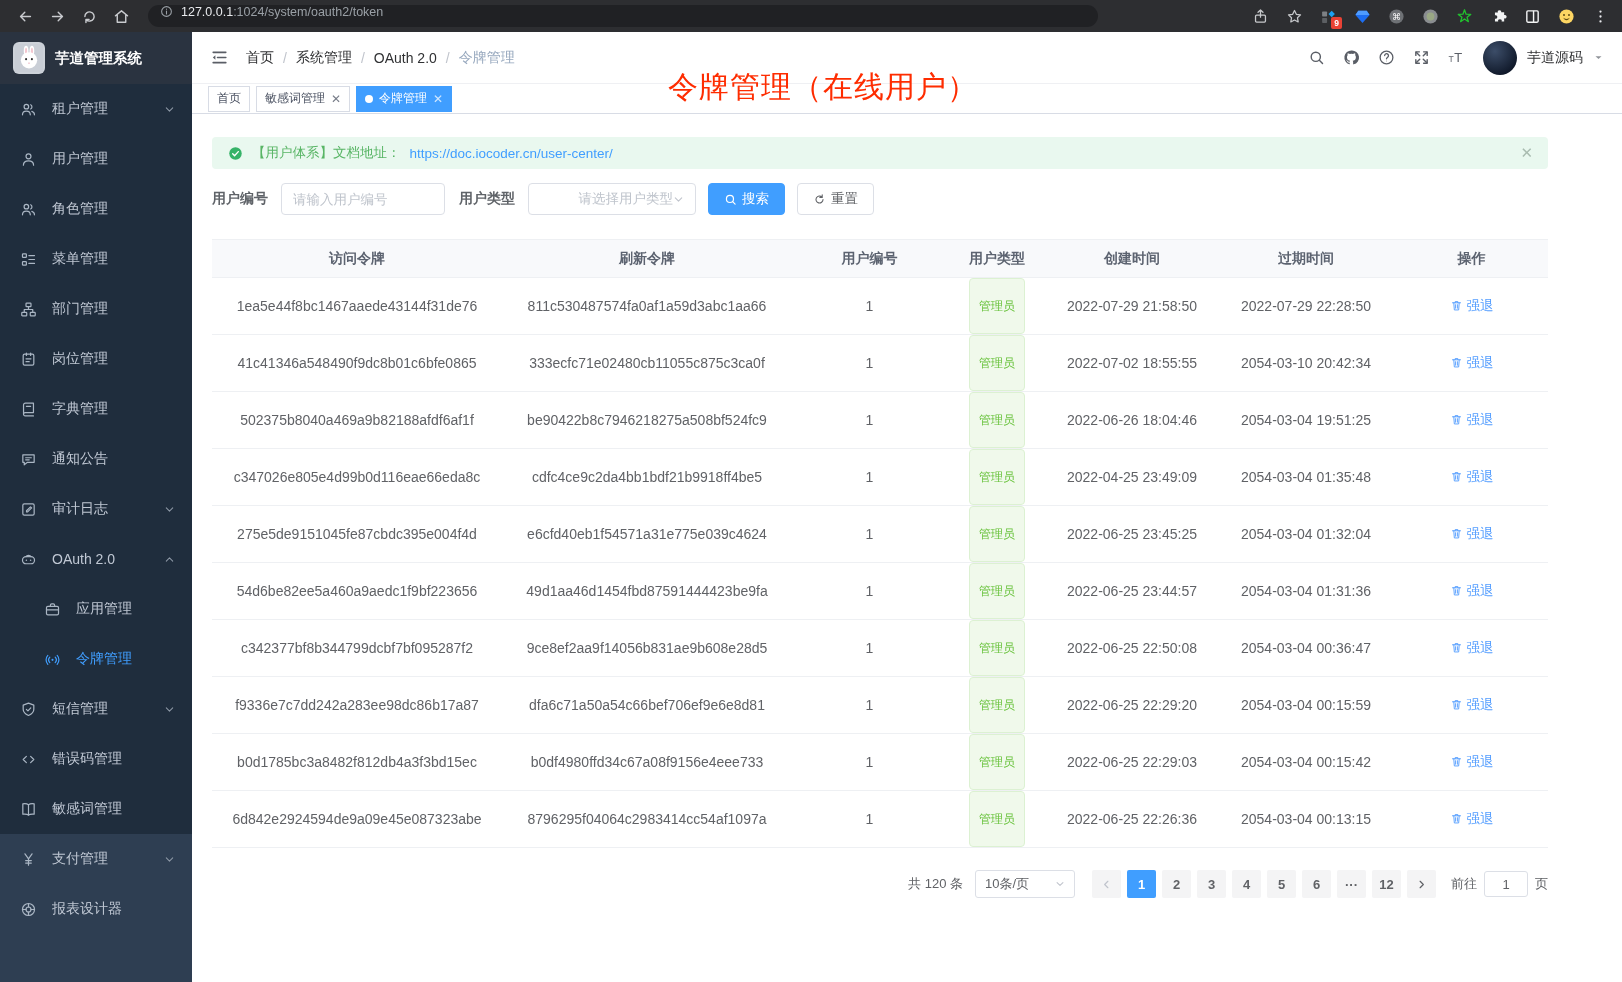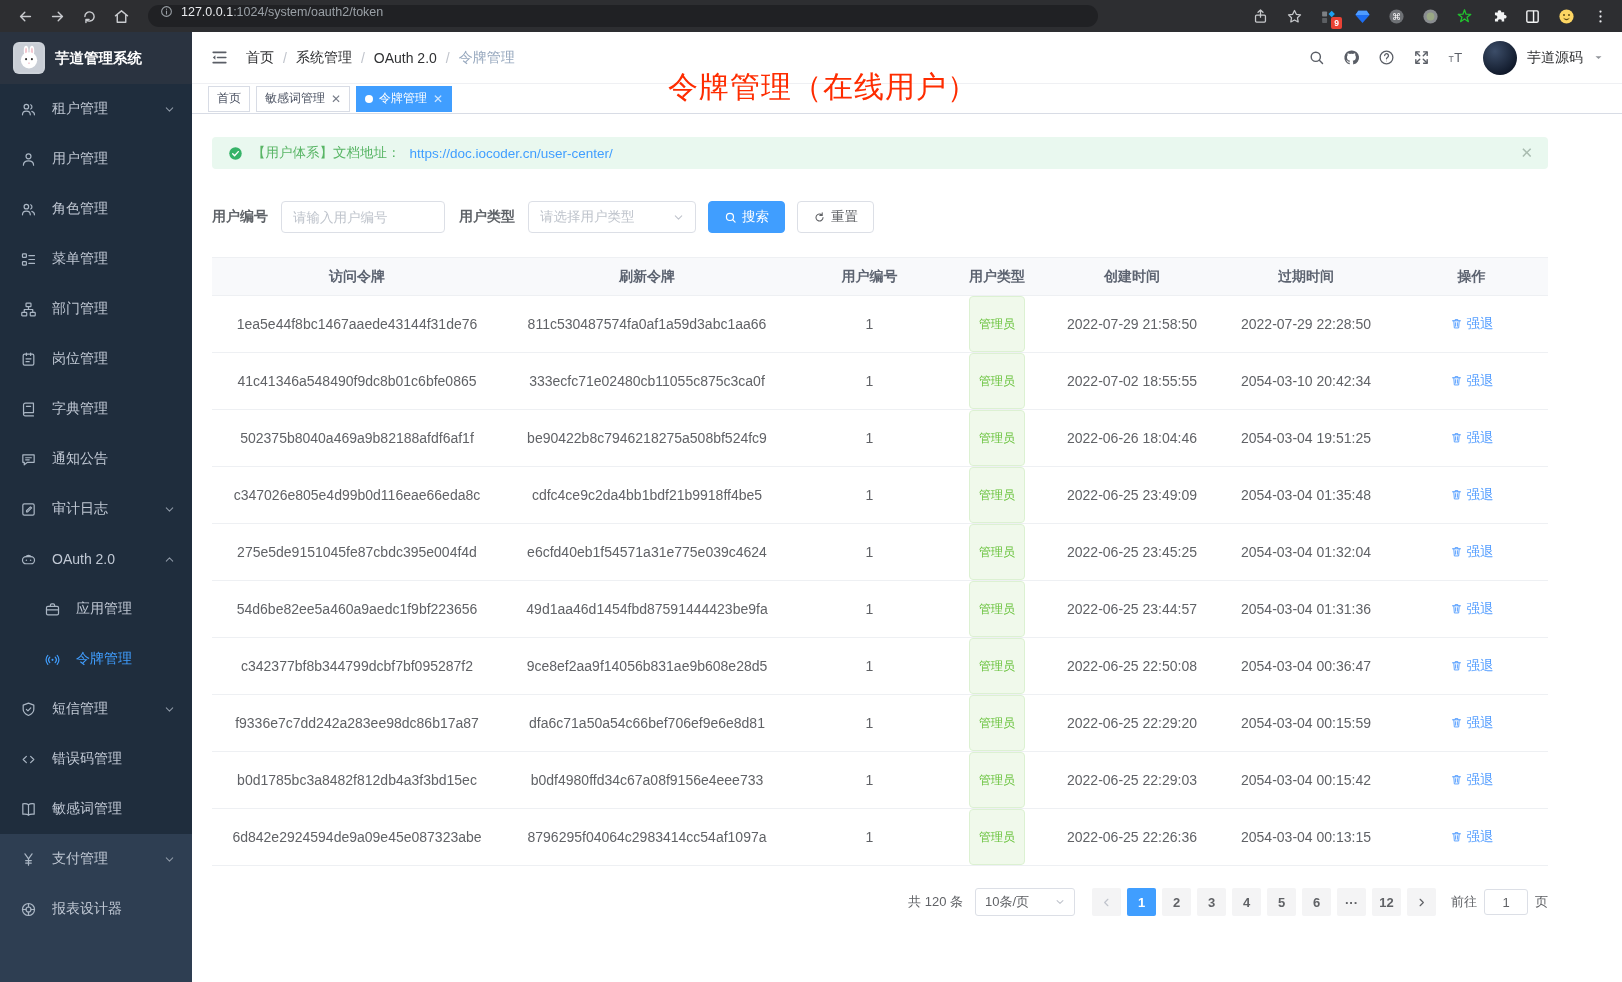--- a/index.html
+++ b/index.html
@@ -62,31 +62,31 @@
   
   .tags-bar { height:30px; border-bottom:1px solid #d8dce5; display:flex; align-items:center; padding:0 16px; gap:6px; background:#fff; flex-shrink:0; box-shadow:0 1px 3px rgba(0,21,41,.04); }
   .tag { height:26px; display:inline-flex; align-items:center; border:1px solid #d8dce5; background:#fff; padding:0 8px; font-size:12px; color:#495060; gap:6px; cursor:pointer; }
   .tag.active { background:var(--accent); border-color:var(--accent); color:#fff; }
   .tag .dot { width:8px; height:8px; border-radius:50%; background:#fff; }
   .tag-close { font-size:12px; line-height:1; opacity:.75; }
 
   
   .content { padding:23px 74px 0 20px; flex:1; background:#fff; }
 
-  .alert { height:32px; background:#e9f8ef; border-radius:4px; display:flex; align-items:center; padding:2px 16px; gap:9px; position:relative; margin-bottom:32px; }
+  .alert { height:32px; background:#e9f8ef; border-radius:4px; display:flex; align-items:center; padding:2px 16px; gap:9px; position:relative; margin-bottom:14px; }
   .alert-icon svg { width:15px; height:15px; }
   .alert-text { color:#58b565; font-size:13.5px; }
   .alert-link { color:var(--accent); font-size:13.5px; text-decoration:none; cursor:pointer; }
   .alert-close { position:absolute; right:15px; color:#a9bcb0; font-size:15px; cursor:pointer; }
 
   .filter-row { display:flex; align-items:center; margin-bottom:24px; }
   .f-label { font-size:14px; font-weight:700; color:#5f6368; margin-right:13px; white-space:nowrap; }
   .f-input { width:164px; height:32px; border:1px solid #dcdfe6; border-radius:4px; padding:0 11px; font-size:13.5px; color:#606266; outline:none; margin-right:14px; font-family:inherit; }
   .f-input::placeholder { color:#bfc4cc; }
-  .f-select { width:168px; height:32px; border:1px solid #dcdfe6; border-radius:4px; display:flex; align-items:center; justify-content:space-between; padding:0 11px; color:#bfc4cc; font-size:13.5px; margin-right:12px; cursor:pointer; }
+  .f-select { width:168px; height:32px; border:1px solid #dcdfe6; border-radius:4px; display:flex; align-items:center; justify-content:flex-end; padding:0 11px; color:#bfc4cc; font-size:13.5px; margin-right:12px; cursor:pointer; }
   .f-select svg { width:11px; height:11px; color:#c0c4cc; }
   .btn { height:32px; border-radius:4px; font-size:13.5px; display:inline-flex; align-items:center; gap:5px; padding:0 15px; cursor:pointer; border:1px solid transparent; font-family:inherit; }
   .btn svg { width:13px; height:13px; }
   .btn-primary { background:var(--accent); color:#fff; border-color:var(--accent); margin-right:12px; }
   .btn-plain { background:#fff; color:#606266; border-color:#dcdfe6; }
 
   .token-table { width:100%; border-collapse:collapse; table-layout:fixed; font-size:14px; }
   .token-table th { height:38px; background:#f8f9fb; color:#5c6370; font-weight:600; border-top:1px solid #eef0f3; border-bottom:1px solid #eef0f3; text-align:center; }
   .token-table td { height:48px; text-align:center; color:#606266; border-bottom:1px solid #eef0f3; white-space:nowrap; overflow:hidden; }
   .badge { display:inline-block; padding:18px 9px; font-size:12px; line-height:18px; background:#f0f9eb; border:1px solid #dcf1d2; color:var(--success); border-radius:4px; }
@@ -590,21 +590,21 @@
                     <svg viewBox="0 0 24 24" fill="none" stroke="currentColor" stroke-width="1.7" stroke-linecap="round" stroke-linejoin="round">
                       <path d="M4.5 7h15M9.5 7V4.8h5V7M7 7l1 13.2h8L17 7M10.3 10.5v6.5M13.7 10.5v6.5"></path>
                     </svg>
                   </span>强退</span></td>
             </tr>
             <tr>
               <td>c347026e805e4d99b0d116eae66eda8c</td>
               <td>cdfc4ce9c2da4bb1bdf21b9918ff4be5</td>
               <td>1</td>
               <td><span class="badge">管理员</span></td>
-              <td>2022-06-25 23:49:09</td>
+              <td>2022-04-25 23:49:09</td>
               <td>2054-03-04 01:35:48</td>
               <td><span class="action-link"><span>
                     <svg viewBox="0 0 24 24" fill="none" stroke="currentColor" stroke-width="1.7" stroke-linecap="round" stroke-linejoin="round">
                       <path d="M4.5 7h15M9.5 7V4.8h5V7M7 7l1 13.2h8L17 7M10.3 10.5v6.5M13.7 10.5v6.5"></path>
                     </svg>
                   </span>强退</span></td>
             </tr>
             <tr>
               <td>275e5de9151045fe87cbdc395e004f4d</td>
               <td>e6cfd40eb1f54571a31e775e039c4624</td>

